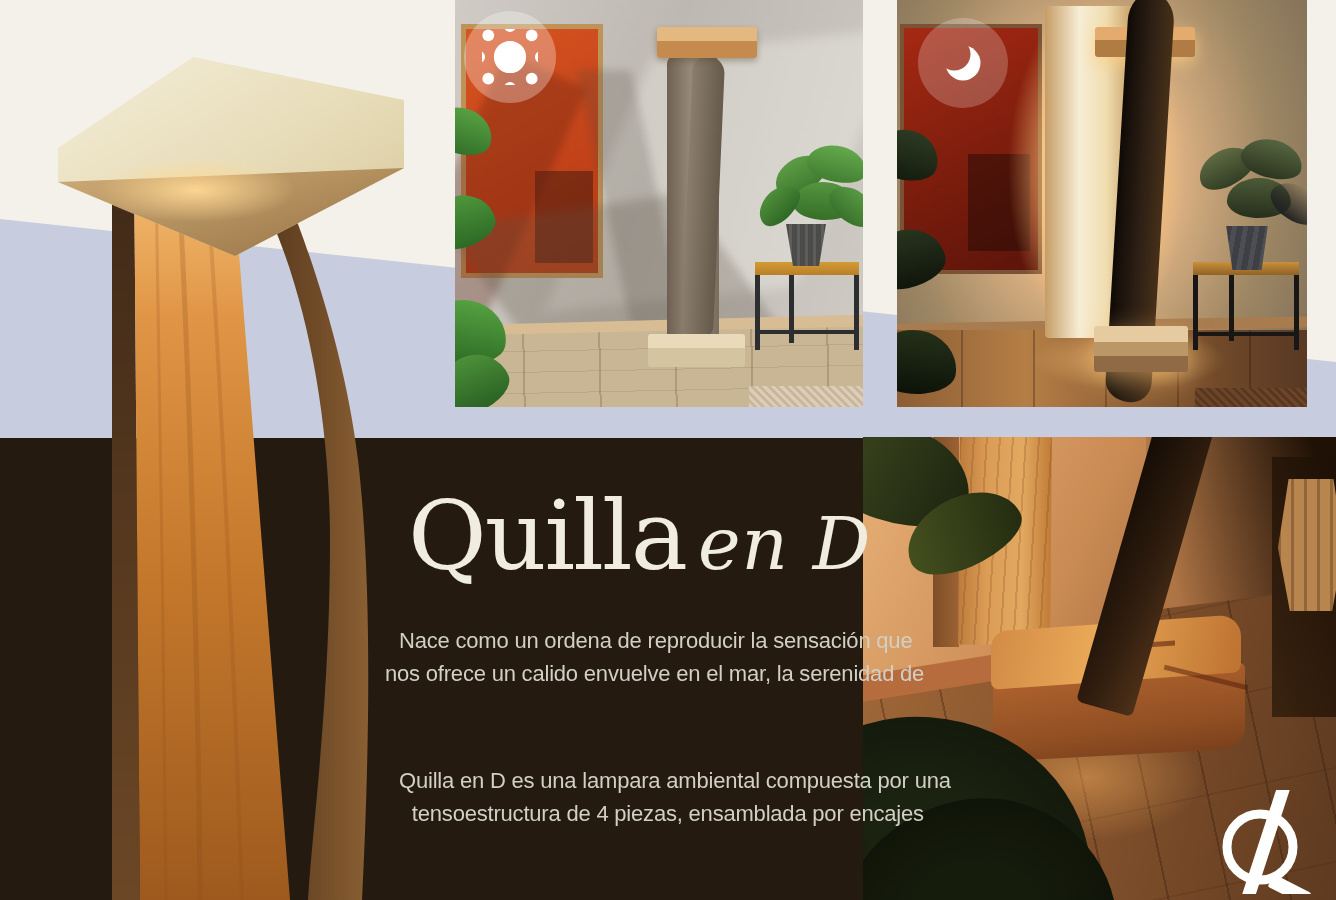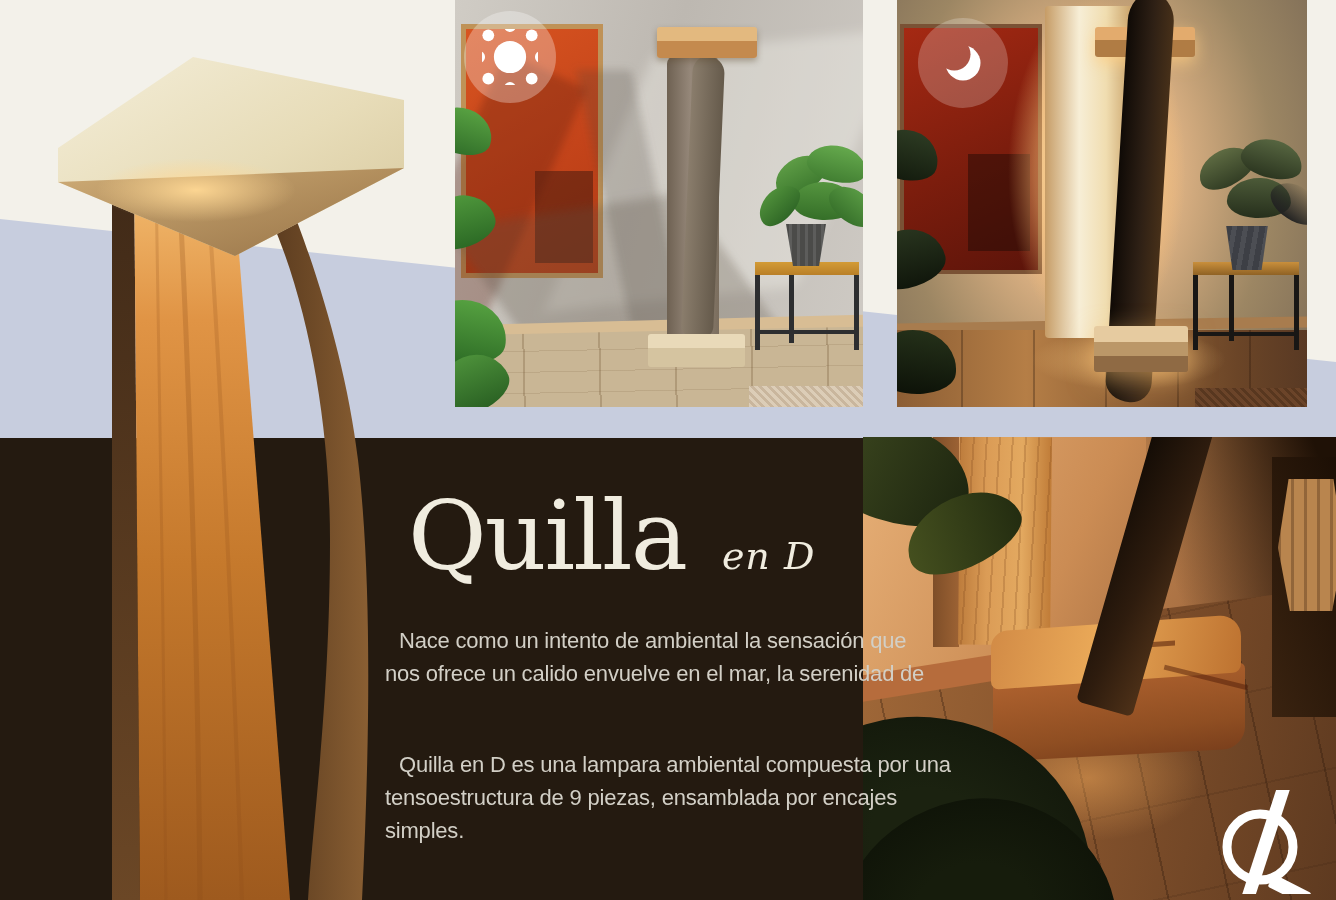--- a/index.html
+++ b/index.html
@@ -134,30 +134,30 @@
 
   
   .badge{border-radius:50%;display:flex;align-items:center;justify-content:center;}
   .badge-day{left:9px;top:11px;width:92px;height:92px;background:rgba(255,255,255,.30);}
   .badge-night{left:21px;top:18px;width:90px;height:90px;background:rgba(255,255,255,.22);}
 
   
   .lamp-svg{left:28px;top:40px;width:390px;height:860px;}
 
   
-  .title-row{left:408px;top:488px;display:flex;align-items:baseline;gap:36px;}
+  .title-row{left:408px;top:488px;display:flex;align-items:baseline;gap:12px;}
   .title-main{font-family:"DejaVu Serif","Liberation Serif",serif;font-size:96px;line-height:1.02;
     letter-spacing:-2px;color:#f0ecdf;}
   .title-suffix{font-family:"DejaVu Serif","Liberation Serif",serif;font-style:italic;
-    font-size:38px;color:#f0ecdf;letter-spacing:1px;}
+    font-size:72px;color:#f0ecdf;letter-spacing:1px;}
   .para{color:#d2cfc6;font-size:22px;line-height:33px;letter-spacing:-.2px;}
   .para .ln{white-space:nowrap;}
   .para .ln:first-child{padding-left:14px;}
   .para1{left:385px;top:624px;}
-  .para2{left:385px;top:748px;}
+  .para2{left:385px;top:764px;text-align:center;}
 
   .z1{z-index:1}.z2{z-index:2}.z3{z-index:3}.z4{z-index:4}
 </style>
 </head>
 <body>
 
 <div id="canvas">
 
   <div class="abs bg-white"></div>
   <div class="abs bg-lavender"></div>
@@ -334,23 +334,22 @@
     <polygon points="30,142 376,128 207,216" fill="url(#capUnder)" opacity=".85"></polygon>
     <ellipse cx="168" cy="150" rx="100" ry="32" fill="url(#glowGrad)"></ellipse>
   </svg>
 
   <div class="abs title-row z3">
     <span class="title-main">Quilla</span>
     <span class="title-suffix">en D</span>
   </div>
 
   <div class="abs para para1 z3">
-    <div class="ln">Nace como un intento de ambiental la sensación que</div>
+    <div class="ln">Nace como un ordena de reproducir la sensación que</div>
     <div class="ln">nos ofrece un calido envuelve en el mar, la serenidad de</div>
   </div>
 
   <div class="abs para para2 z3">
     <div class="ln">Quilla en D es una lampara ambiental compuesta por una</div>
-    <div class="ln">tensoestructura de 9 piezas, ensamblada por encajes</div>
-    <div class="ln">simples.</div>
+    <div class="ln">tensoestructura de 4 piezas, ensamblada por encajes</div>
   </div>
 
 </div>
 
 </body></html>

